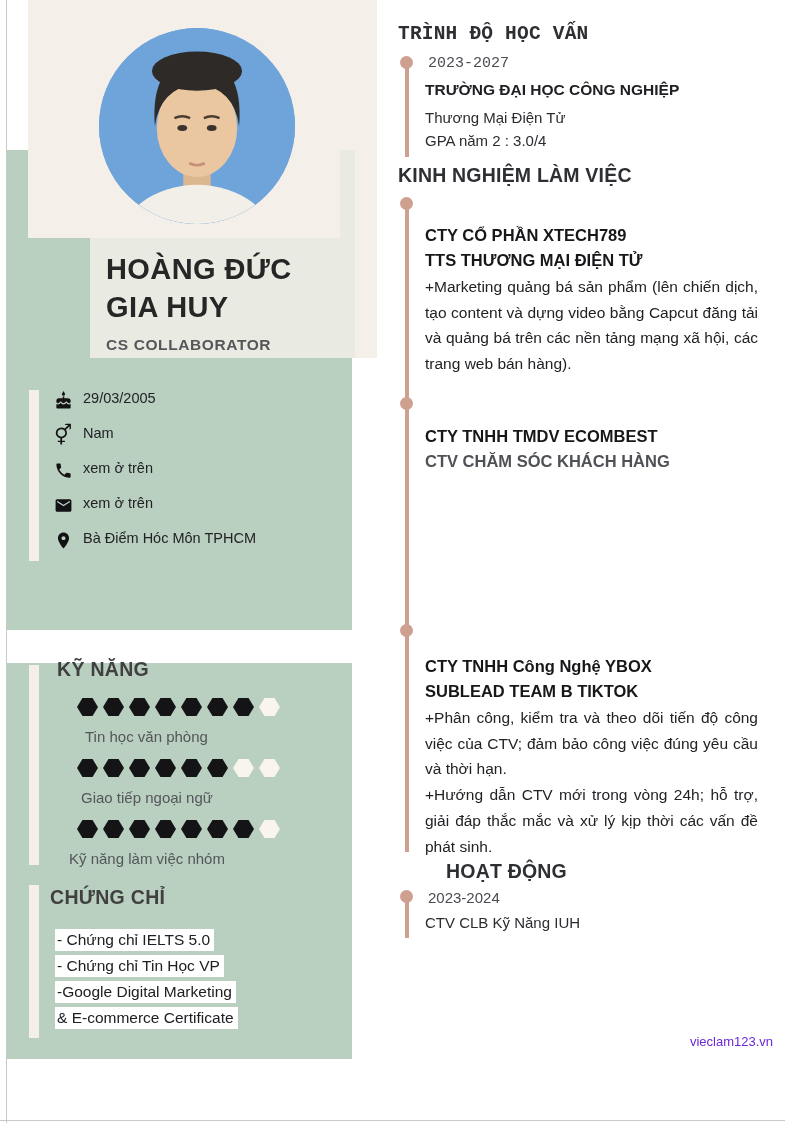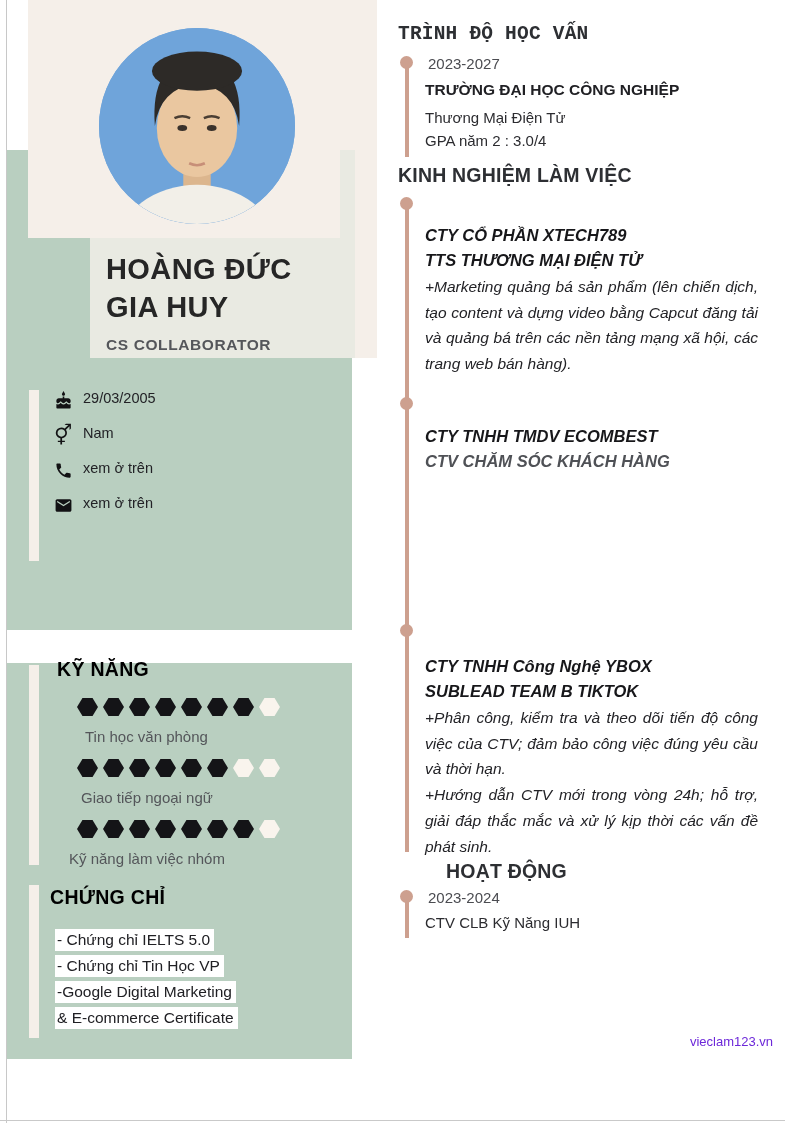--- a/index.html
+++ b/index.html
@@ -30,40 +30,40 @@
   .name{left:106px;top:250px;font-size:29px;font-weight:bold;color:#262626;line-height:38px;letter-spacing:.4px;}
   .job-title{left:106px;top:336px;font-size:15.5px;font-weight:bold;color:#54565a;letter-spacing:.6px;}
   
   .info-list{left:52px;top:390px;width:290px;}
   .info-row{display:flex;align-items:flex-start;height:35px;}
   .info-icon{width:22px;height:20px;flex:0 0 22px;margin-right:9px;display:flex;align-items:center;justify-content:center;color:#121214;}
   .info-icon svg{width:19px;height:19px;fill:#121214;}
   .gender-glyph{font-size:20px;font-weight:bold;line-height:1;}
   .info-text{font-size:14.5px;color:#222226;}
   
-  .section-h-left{font-size:19.5px;font-weight:bold;color:#000000;letter-spacing:.3px;}
+  .section-h-left{font-size:19.5px;font-weight:bold;color:#404040;letter-spacing:.3px;}
   .skills-h{left:57px;top:658px;}
   .skills-list{left:62px;top:698px;width:260px;}
   .skill-item{margin-bottom:9px;}
   .hex-row{display:flex;gap:5px;margin-left:15px;}
   .hex{width:21px;height:18px;clip-path:polygon(26% 0,74% 0,100% 50%,74% 100%,26% 100%,0 50%);background:var(--cream);}
   .hex.filled{background:#141417;}
   .skill-label{font-size:15px;color:#54565a;margin-top:12px;margin-bottom:14px;}
   
   .certs-h{left:50px;top:886px;}
   .cert-list{left:55px;top:929px;width:280px;}
   .cert-line{display:table;background:#ffffff;color:#202024;font-size:15.5px;line-height:21px;padding:0 4px 1px 2px;margin-bottom:4px;white-space:nowrap;}
   
   .section-h-right{left:398px;font-size:19.5px;font-weight:bold;color:#2d2f33;letter-spacing:.2px;}
   .tl-line{left:405px;width:4px;background:var(--rose);}
   .tl-dot{left:400px;width:13px;height:13px;border-radius:50%;background:var(--rose);}
   .period{font-size:15px;color:#4b4c51;}
   .r-bold{font-size:15.5px;font-weight:bold;color:#202024;}
   .r-text{font-size:15px;color:#2c2c30;line-height:22px;}
-  .exp-entry{position:absolute;left:425px;width:333px;font-style:italic;}
+  .exp-entry{position:absolute;left:425px;width:333px;}
   .exp-company{font-size:16.5px;font-weight:bold;color:#17171a;line-height:28px;}
   .exp-role{font-size:16.5px;font-weight:bold;color:#17171a;line-height:23px;}
   .exp-role.muted{color:#4f5156;}
   .exp-body{margin-top:2px;}
   .exp-body p{margin:0;font-size:15.5px;line-height:25.7px;color:#222226;text-align:justify;}
 </style>
 </head>
 <body style="--green: #b9cfc0; --pale: #e9eae2; --beige: #f5efe9; --cream: #f9f4ed; --rose: #cda08f;">
 
 <div class="abs blk-green-1"></div>
@@ -122,20 +122,28 @@
       <span class="info-text">xem ở trên</span>
     </div>
     <div class="info-row">
       <span class="info-icon">
         <svg viewBox="0 0 24 24">
           <path d="M20 4H4c-1.1 0-1.99.9-1.99 2L2 18c0 1.1.9 2 2 2h16c1.1 0 2-.9 2-2V6c0-1.1-.9-2-2-2zm0 4l-8 5-8-5V6l8 5 8-5v2z"></path>
         </svg>
       </span>
       <span class="info-text">xem ở trên</span>
     </div>
+    <div class="info-row">
+      <span class="info-icon">
+        <svg viewBox="0 0 24 24">
+          <path d="M12 2C8.13 2 5 5.13 5 9c0 5.25 7 13 7 13s7-7.75 7-13c0-3.87-3.13-7-7-7zm0 9.5c-1.38 0-2.5-1.12-2.5-2.5s1.12-2.5 2.5-2.5 2.5 1.12 2.5 2.5-1.12 2.5-2.5 2.5z"></path>
+        </svg>
+      </span>
+      <span class="info-text">Bà Điểm Hóc Môn TPHCM</span>
+    </div>
   </div>
 
 <div class="abs section-h-left skills-h">KỸ NĂNG</div>
 <div class="abs skills-list" id="skills-list">
     <div class="skill-item">
       <div class="hex-row">
         <span class="hex filled"></span>
         <span class="hex filled"></span>
         <span class="hex filled"></span>
         <span class="hex filled"></span>
@@ -178,21 +186,21 @@
 <div class="abs cert-list" id="cert-list">
     <div class="cert-line">- Chứng chỉ IELTS 5.0</div>
     <div class="cert-line">- Chứng chỉ Tin Học VP</div>
     <div class="cert-line">-Google Digital Marketing</div>
     <div class="cert-line">&amp; E-commerce Certificate</div>
   </div>
 
 <div class="abs section-h-right" style="top:23px;font-family:Liberation Mono, monospace;">TRÌNH ĐỘ HỌC VẤN</div>
 <div class="abs tl-line" style="top:63px;height:94px;"></div>
 <div class="abs tl-dot" style="top:56px;"></div>
-<div class="abs period" style="left:428px;top:55px;">2023-2027</div>
+<div class="abs period" style="left:428px;top:55px;font-family:Liberation Mono, monospace;">2023-2027</div>
 <div class="abs r-bold" style="left:425px;top:81px;">TRƯỜNG ĐẠI HỌC CÔNG NGHIỆP</div>
 <div class="abs r-text" style="left:425px;top:107px;">Thương Mại Điện Tử</div>
 <div class="abs r-text" style="left:425px;top:130px;">GPA năm 2 : 3.0/4</div>
 
 <div class="abs section-h-right" style="top:164px;">KINH NGHIỆM LÀM VIỆC</div>
 <div class="abs tl-line" style="top:203px;height:649px;"></div>
 <div id="exp-entries">
     <div class="abs tl-dot" style="top: 197px;"></div>
     <div class="exp-entry" style="top: 221px;">
       <div class="exp-company">CTY CỔ PHẦN XTECH789</div>

